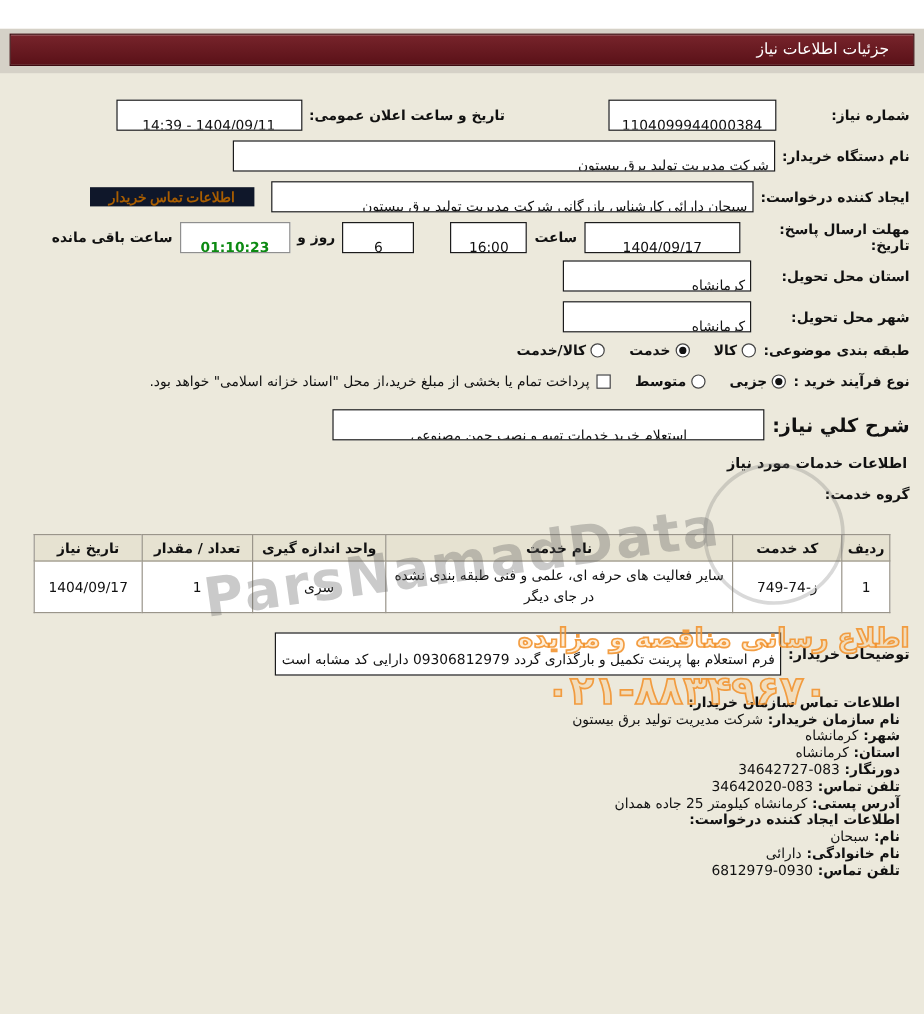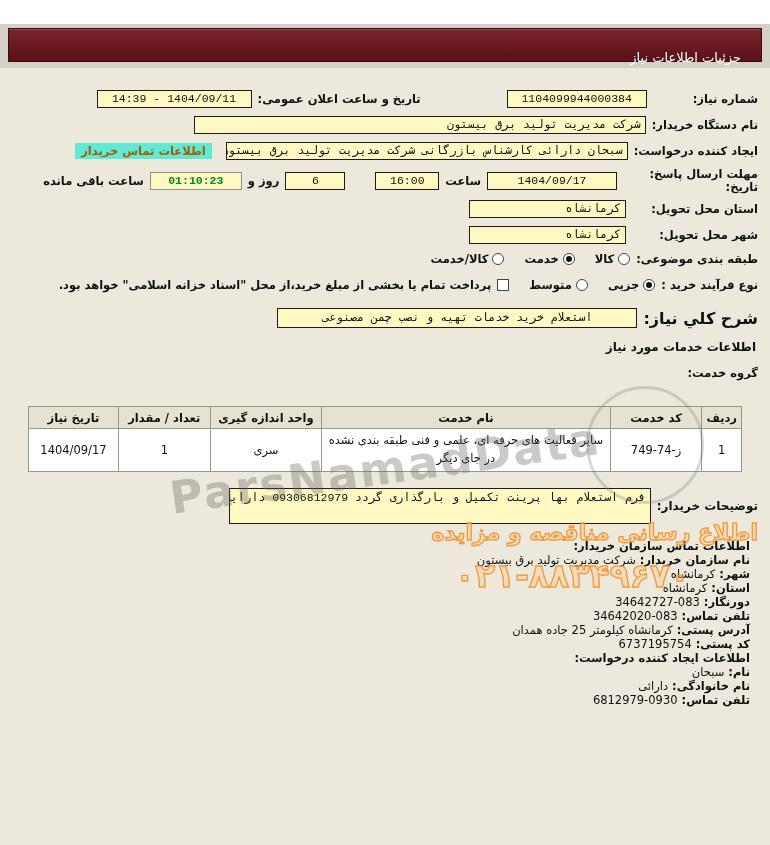--- a/index.html
+++ b/index.html
@@ -4,46 +4,46 @@
 <style>
   * { margin:0; padding:0; box-sizing:border-box; }
   body { font-family:"DejaVu Sans", sans-serif; background:#ffffff; }
   .page { position:relative; width:770px; height:845px; background:#ece9dc; overflow:hidden; }
 
   .top-strip { height:24px; background:#ffffff; }
   .header-zone { background:#d5d1c7; padding:4px 8px 6px; }
   .title-bar {
     height:27px; background:linear-gradient(#77242b, #5a1118);
     border:1px solid #3e0a10; box-shadow:inset 0 1px 0 rgba(255,255,255,0.18);
-    color:#ffffff; direction:rtl; text-align:right; padding:16px 20px;
+    color:#ffffff; direction:rtl; text-align:right; padding:0 20px;
     line-height:25px; font-size:13px;
   }
 
   .content { direction:rtl; padding:22px 12px 0; font-size:11.5px; color:#111; }
   .row { display:flex; align-items:center; column-gap:6px; margin-bottom:8px; }
   .lbl { font-weight:bold; white-space:nowrap; }
   .lbl-fixed { width:112px; }
   .inp {
-    display:inline-block; background:#fef9c3; border:1px solid #1c1c1c;
-    height:18px; line-height:16px; padding:0 4px; overflow:hidden;
-    white-space:nowrap; flex:none;font-family:Liberation Mono, monospace;
+    display:inline-block; background:#ffffff; border:1px solid #1c1c1c;
+    height:18px; line-height:16px; padding:12px 4px; overflow:hidden;
+    white-space:nowrap; flex:none;
   }
   .center { text-align:center; }
   .remaining { color:#0c8a12; font-weight:bold; border:1px solid #8f8f8f; text-align:center; }
-  .contact-link { background:#5eead4; color:#a85d00; font-weight:bold; padding:1px 6px; cursor:pointer; white-space:nowrap; }
+  .contact-link { background:#0f172a; color:#a85d00; font-weight:bold; padding:1px 16px; cursor:pointer; white-space:nowrap;font-family:Liberation Serif, serif; }
 
   .two-line { line-height:13px; text-align:right; width:115px; }
 
   .opt { display:inline-flex; align-items:center; column-gap:4px; margin-left:14px; }
   .radio { width:12px; height:12px; border:1px solid #444; border-radius:50%; background:#fff;
            display:inline-flex; align-items:center; justify-content:center; flex:none; }
   .radio.checked::after { content:""; width:6px; height:6px; border-radius:50%; background:#111; }
   .checkbox { width:12px; height:12px; border:1px solid #444; background:#fff; flex:none; }
   .opt-lbl { font-weight:bold; white-space:nowrap; }
-  .note { font-weight:bold; white-space:nowrap;text-align:right; }
+  .note { font-weight:normal; white-space:nowrap;text-align:right; }
 
   .section-row { margin-top:16px; margin-bottom:12px; }
   .section-heading { font-weight:bold; font-size:12px; margin:0 2px 12px; }
 
   .svc-table { border-collapse:collapse; margin:26px 16px 0; width:714px; background:#fff;
                font-size:11.5px; direction:rtl; }
   .svc-table th { background:#e6e2d1; border:1px solid #9a958a; font-weight:bold; height:22px; padding:2px 4px; }
   .svc-table td { border:1px solid #9a958a; text-align:center; padding:3px 6px; height:42px; }
   .c1 { width:38px; } .c2 { width:92px; } .c3 { width:290px; }
   .c4 { width:112px; } .c5 { width:92px; } .c6 { width:90px; }
@@ -204,23 +204,20 @@
       </div>
       <div class="line">
         <span class="clbl">دورنگار:</span><span class="cval">083-34642727</span>
       </div>
       <div class="line">
         <span class="clbl">تلفن تماس:</span><span class="cval">083-34642020</span>
       </div>
       <div class="line">
         <span class="clbl">آدرس پستی:</span><span class="cval">کرمانشاه کیلومتر 25 جاده همدان</span>
       </div>
-      <div class="line">
-        <span class="clbl">کد پستی:</span><span class="cval">6737195754</span>
-      </div>
       <div class="line ctitle">اطلاعات ایجاد کننده درخواست:</div>
       <div class="line">
         <span class="clbl">نام:</span><span class="cval">سبحان</span>
       </div>
       <div class="line">
         <span class="clbl">نام خانوادگی:</span><span class="cval">دارائی</span>
       </div>
       <div class="line">
         <span class="clbl">تلفن تماس:</span><span class="cval">0930-6812979</span>
       </div>

